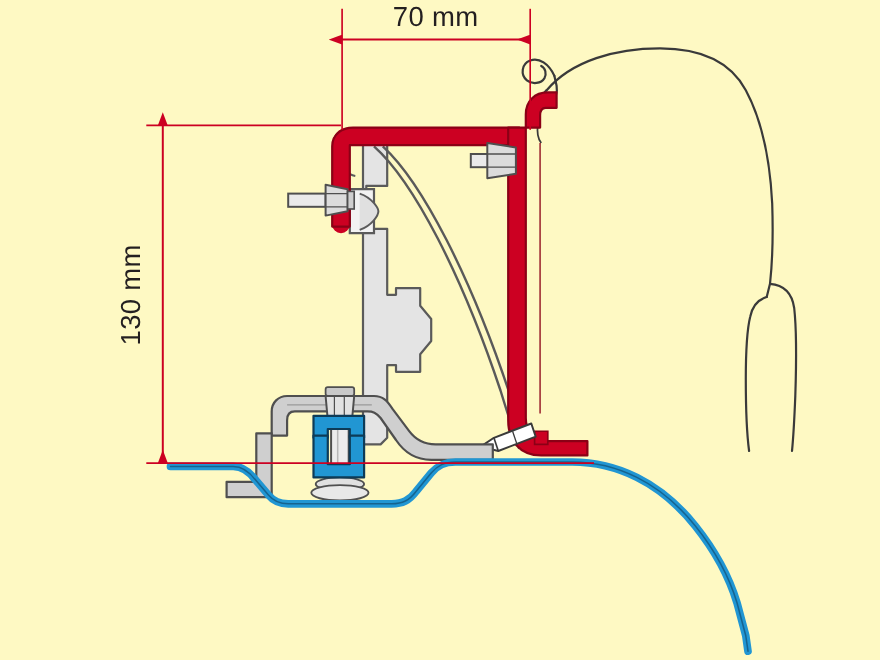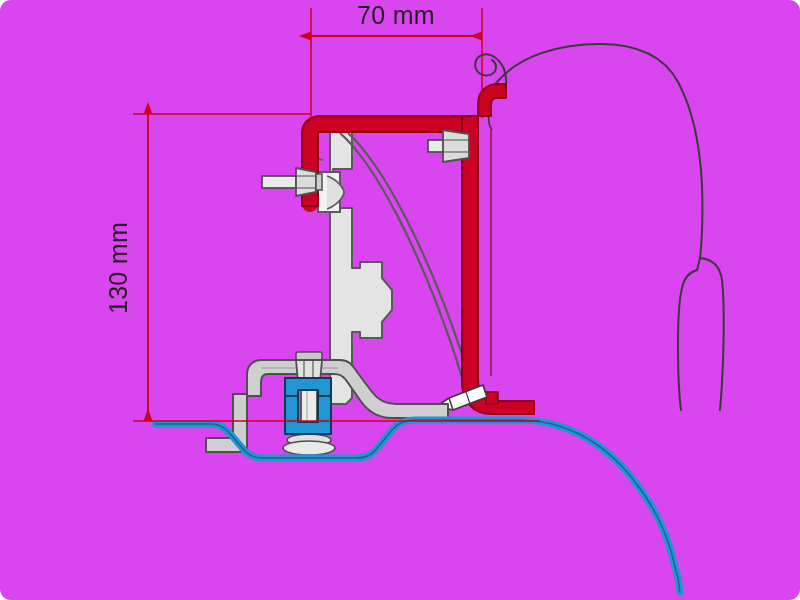--- a/index.html
+++ b/index.html
@@ -7,23 +7,22 @@
     padding: 0;
     background: #ffffff;
   }
   body {
     font-family: "Liberation Sans", sans-serif;
   }
   #drawing-root {
     position: relative;
     width: 800px;
     height: 600px;
-    background: #d946ef;
+    background: #fef9c3;
     overflow: hidden;
-    border-radius: 11px;
   }
   #drawing-svg {
     display: block;
     width: 800px;
     height: 600px;
   }
   .dim-text {
     font-family: "Liberation Sans", sans-serif;
     font-size: 25px;
     fill: #231f20;

